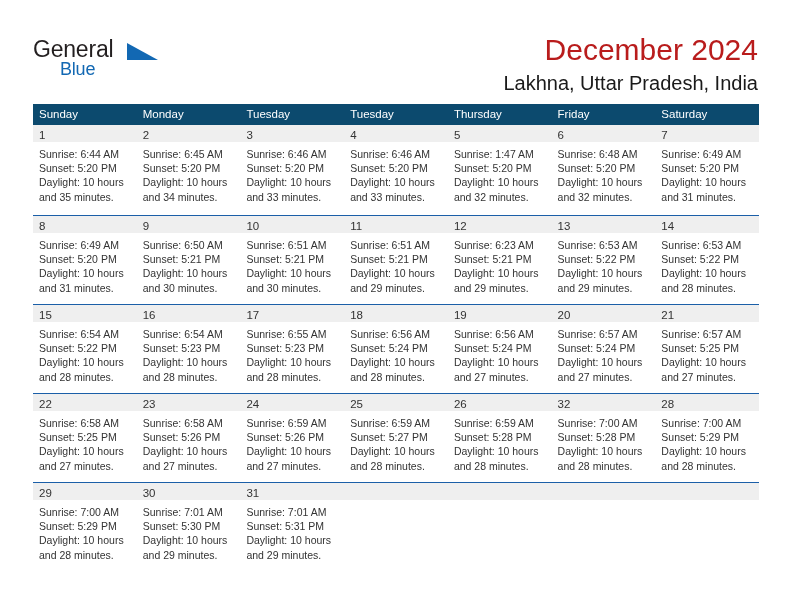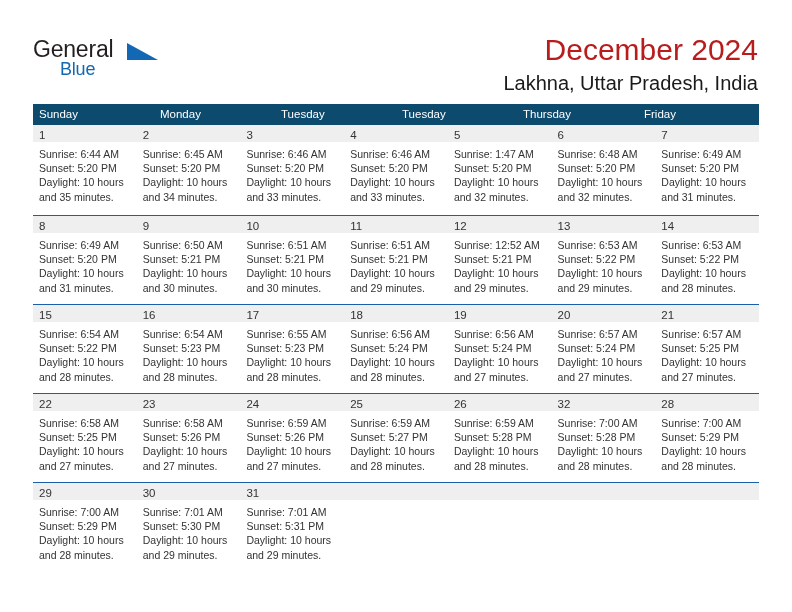--- a/index.html
+++ b/index.html
@@ -181,20 +181,21 @@
   </div>
 
   <div class="calendar">
     <div class="weekday-row" id="weekday-row">
         <div class="weekday-cell">Sunday</div>
         <div class="weekday-cell">Monday</div>
         <div class="weekday-cell">Tuesday</div>
         <div class="weekday-cell">Tuesday</div>
         <div class="weekday-cell">Thursday</div>
         <div class="weekday-cell">Friday</div>
+        <div class="weekday-cell">Saturday</div>
       </div>
     <div id="weeks-container">
         <div class="week-row first">
           <div class="day-cell">
             <div class="day-number-band"><span class="day-number">1</span></div>
             <div class="day-body">
               <div class="day-line">Sunrise: 6:44 AM</div>
               <div class="day-line">Sunset: 5:20 PM</div>
               <div class="day-line">Daylight: 10 hours</div>
               <div class="day-line">and 35 minutes.</div>
@@ -288,21 +289,21 @@
             <div class="day-body">
               <div class="day-line">Sunrise: 6:51 AM</div>
               <div class="day-line">Sunset: 5:21 PM</div>
               <div class="day-line">Daylight: 10 hours</div>
               <div class="day-line">and 29 minutes.</div>
             </div>
           </div>
           <div class="day-cell">
             <div class="day-number-band"><span class="day-number">12</span></div>
             <div class="day-body">
-              <div class="day-line">Sunrise: 12:52 AM</div>
+              <div class="day-line">Sunrise: 6:23 AM</div>
               <div class="day-line">Sunset: 5:21 PM</div>
               <div class="day-line">Daylight: 10 hours</div>
               <div class="day-line">and 29 minutes.</div>
             </div>
           </div>
           <div class="day-cell">
             <div class="day-number-band"><span class="day-number">13</span></div>
             <div class="day-body">
               <div class="day-line">Sunrise: 6:53 AM</div>
               <div class="day-line">Sunset: 5:22 PM</div>

